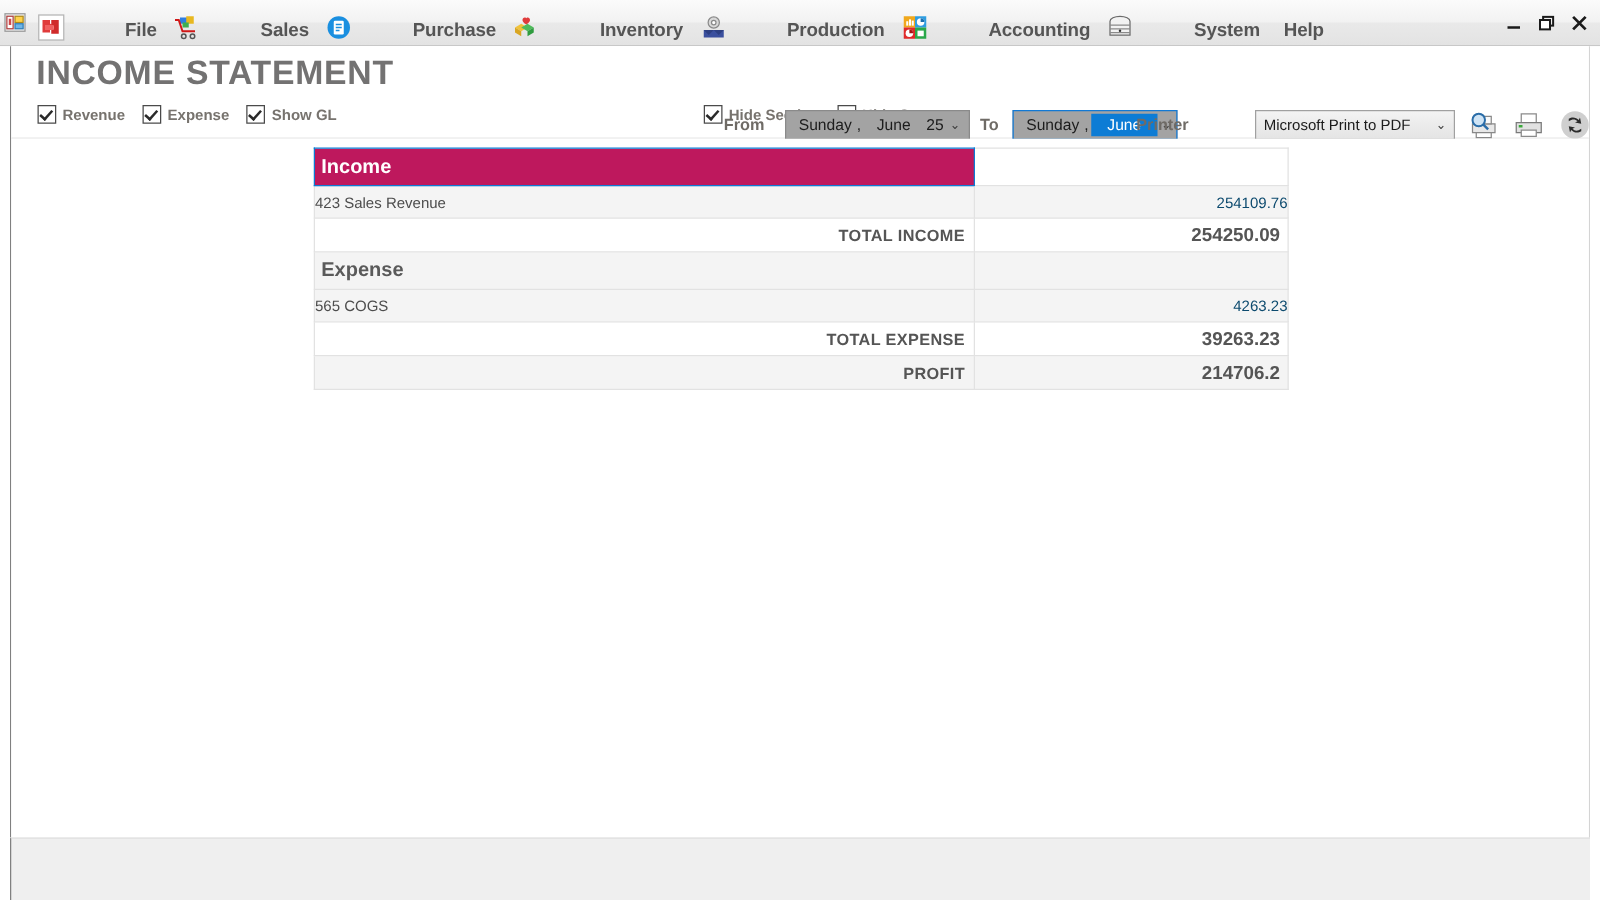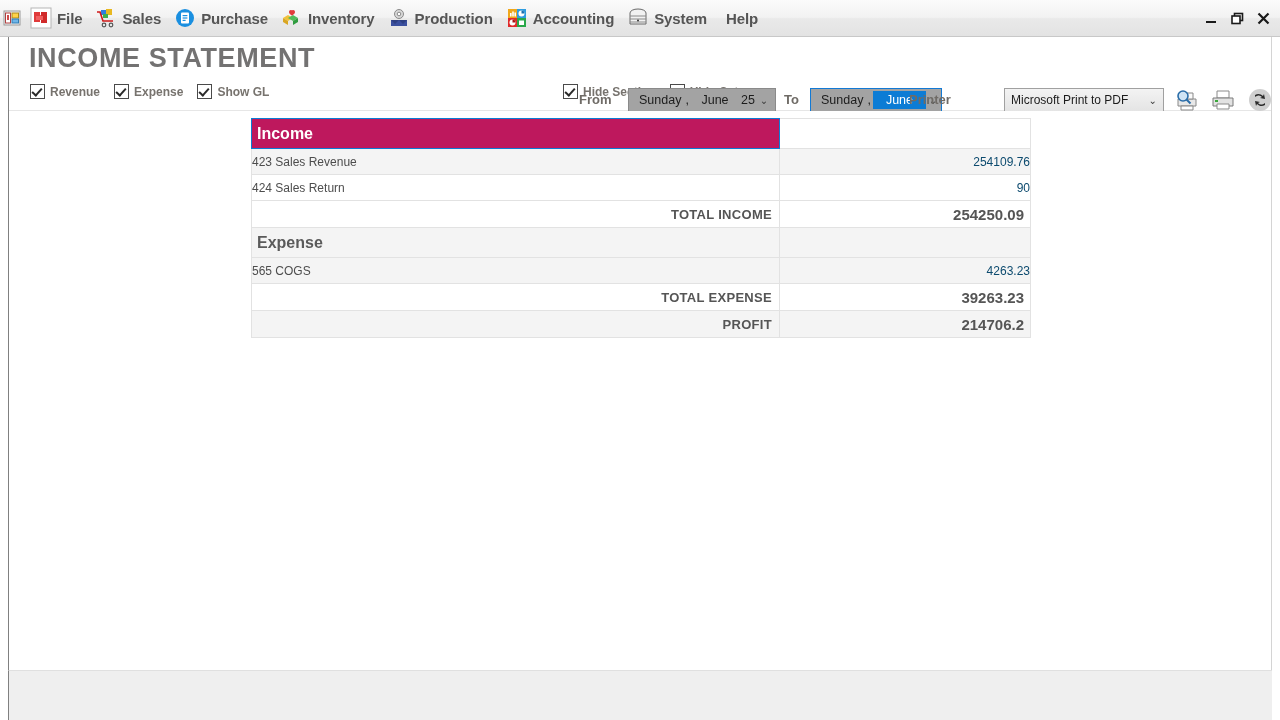--- a/index.html
+++ b/index.html
@@ -32,26 +32,27 @@
     box-sizing: border-box;
   }
   .app-icon {
     width: 18px; height: 18px;
     margin-left: 3px; margin-right: 4px;
     flex: 0 0 auto;
     position: relative;
   }
   .menu-item {
     display: flex;
-    align-items: center;
+    align-items: flex-end;
     height: 30px;
     padding: 0 7px 0 4px;
     margin: 12px 1px;
     cursor: default;
     flex: 0 0 auto;
+    gap: 43px;
   }
   .menu-item .mi-ico {
     width: 22px; height: 22px;
     margin-right: 5px;
     position: relative;
     flex: 0 0 auto;
   }
   .menu-item .mi-label {
     font-size: 15px;
     font-weight: bold;
@@ -566,24 +567,20 @@
             <tr class="section">
               <td class="section-name">Income</td>
               <td class="section-val"></td>
             </tr>
 
             <tr class="shade">
               <td class="cell-name">423 Sales Revenue</td>
               <td class="cell-val">254109.76</td>
             </tr>
 
-            <tr class="plain">
-              <td class="cell-name">424 Sales Return</td>
-              <td class="cell-val">90</td>
-            </tr>
 
 
             <tr class="total plain">
               <td class="total-name">TOTAL INCOME</td>
               <td class="total-val">254250.09</td>
             </tr>
 
             <tr class="section sub">
               <td class="section-name">Expense</td>
               <td class="section-val"></td>

